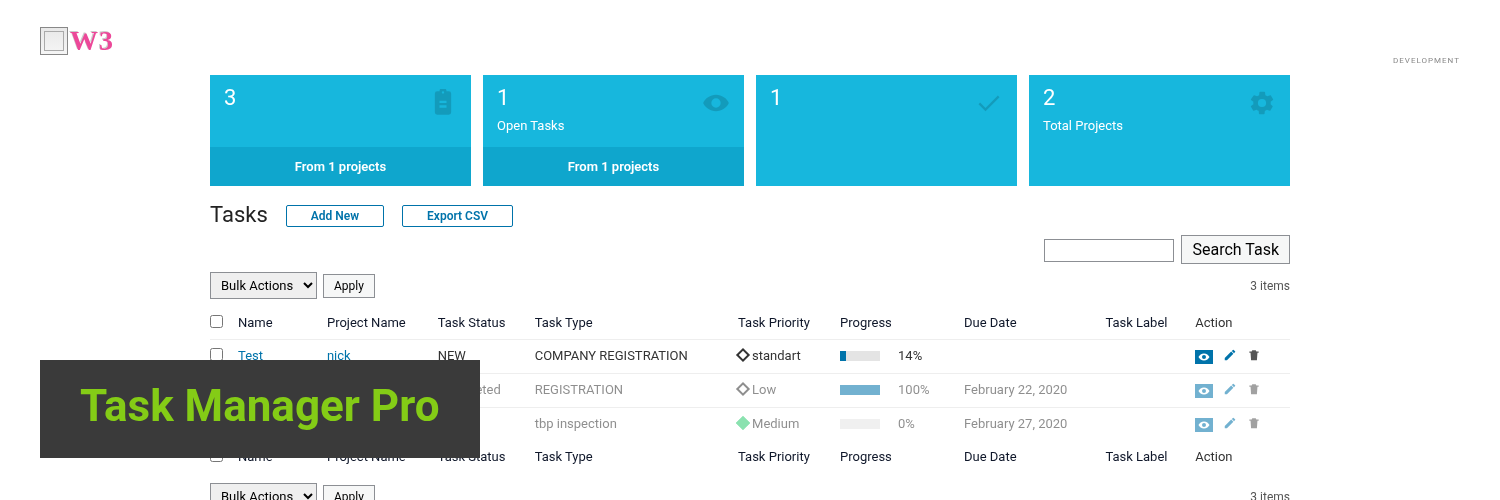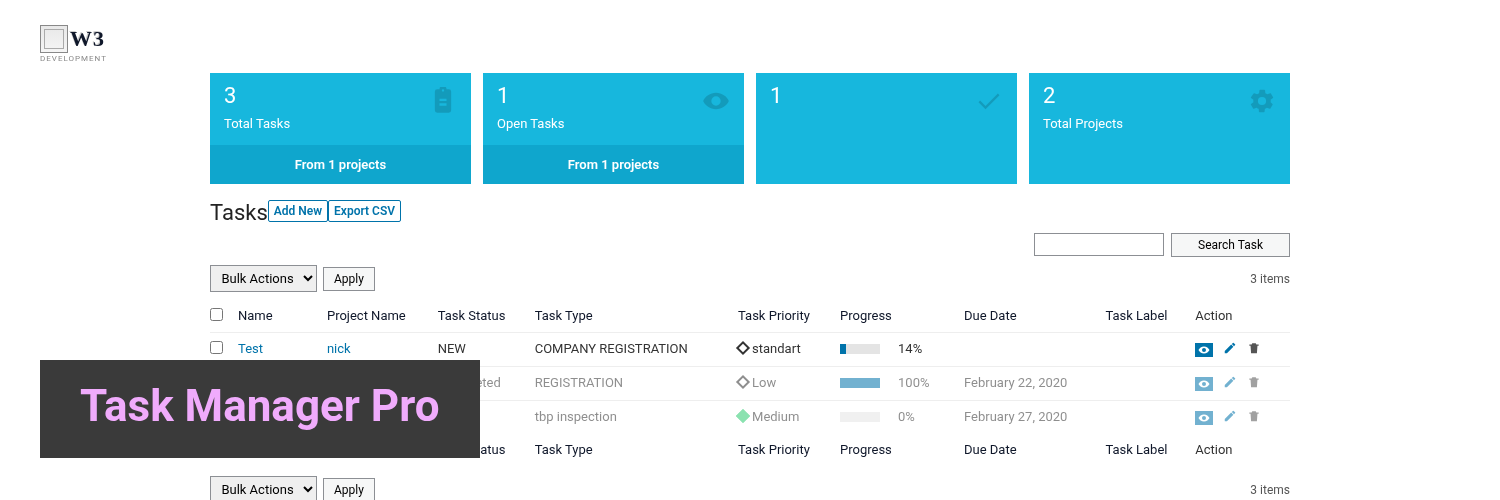--- a/index.html
+++ b/index.html
@@ -1,43 +1,43 @@
 <!DOCTYPE html>
 <html><head>
 <meta charset="utf-8">
 <style>
   * { box-sizing: border-box; margin: 0; padding: 0; font-family: -apple-system, BlinkMacSystemFont, "Segoe UI", Roboto, sans-serif; }
   body { background: #fff; font-size: 13px; color: #333; width: 1500px; }
   .logo { padding: 25px 40px 10px; }
   .logo-box { display: inline-flex; align-items: center; gap: 2px; }
   .logo-icon { width: 28px; height: 28px; border: 1px solid #888; background: linear-gradient(#e8e8e8,#f5f5f5); position: relative; }
   .logo-icon::before { content:''; position:absolute; inset:3px; border:1px solid #aaa; }
-  .logo-text { font-family: Georgia, serif; font-size: 22px; font-weight: bold; color: #0f172a; text-shadow: 1px 1px 0 #fff, -1px -1px 0 #ccc; letter-spacing: 1px; }
-  .logo-sub { font-size: 8px; color: #888; text-align: left; letter-spacing: 1px; margin-top: -2px; }
+  .logo-text { font-family: Georgia, serif; font-size: 28px; font-weight: bold; color: #ec4899; text-shadow: 1px 1px 0 #fff, -1px -1px 0 #ccc; letter-spacing: 1px; }
+  .logo-sub { font-size: 8px; color: #888; text-align: right; letter-spacing: 1px; margin-top: -2px; }
 
   .cards { display: flex; gap: 12px; padding: 0 210px 10px 210px; }
   .card { flex: 1; background: #17b7dd; color: #fff; display: flex; flex-direction: column; }
   .card-body { padding: 10px 14px 14px; position: relative; min-height: 72px; }
   .card-num { font-size: 22px; font-weight: 400; }
   .card-label { font-size: 13px; margin-top: 8px; }
   .card-icon { position: absolute; right: 14px; top: 14px; opacity: 0.25; }
   .card-icon svg { width: 28px; height: 28px; fill: #0a4a5a; }
   .card-footer { background: #0fa6cd; text-align: center; padding: 12px 0; font-size: 13px; font-weight: 600; }
   .card-footer .exit { display:inline-block; vertical-align:middle; margin-left:4px; }
 
-  .heading { padding: 6px 210px 6px 210px; display:flex; align-items:flex-start; gap:0; }
+  .heading { padding: 6px 210px 6px 210px; display:flex; align-items:flex-end; gap:18px; }
   .heading h1 { font-size: 22px; font-weight: 400; color: #222; }
-  .wp-btn { border: 1px solid #0073aa; color: #0073aa; background: #fff; font-size: 12px; padding: 3px 5px; border-radius: 2px; cursor: pointer; font-weight:600; }
+  .wp-btn { border: 1px solid #0073aa; color: #0073aa; background: #fff; font-size: 12px; padding: 3px 24px; border-radius: 2px; cursor: pointer; font-weight:600; }
 
   .search-row { padding: 2px 210px 6px 210px; text-align: right; }
   .search-row input { border:1px solid #8c8f94; padding:3px 6px; font-size:13px; width:130px; }
-  .search-row button { border:1px solid #8c8f94; background:#f6f7f7; padding:4px 26px; font-size:12px; cursor:pointer; margin-left:4px; }
+  .search-row button { border:1px solid #8c8f94; background:#f6f7f7; padding:4px 10px; font-size:16px; cursor:pointer; margin-left:4px; }
 
   .bulk-row { padding: 2px 210px 0 210px; display:flex; align-items:center; }
-  .bulk-row select { border:1px solid #8c8f94; padding:4px 6px; font-size:13px;text-align:center; }
+  .bulk-row select { border:1px solid #8c8f94; padding:4px 6px; font-size:13px; }
   .bulk-row button { border:1px solid #8c8f94; background:#f6f7f7; padding:4px 10px; font-size:12px; cursor:pointer; margin-left:6px; }
   .items-count { margin-left:auto; font-size:12px; color:#555; }
 
   .tbl { width: calc(100% - 420px); margin: 8px 210px 0 210px; border-collapse: collapse; font-size:13px; }
   .tbl th, .tbl td { text-align:left; padding:8px 10px 8px 0; vertical-align:top; }
   .tbl thead th, .tbl tfoot th { border:none; font-weight:400; color:#0f172a; cursor:pointer; }
   .tbl thead th.chk, .tbl tfoot th.chk { width:28px; }
   .tbl thead th.plain, .tbl tfoot th.plain { color:#333; cursor:default; }
   .tbl tbody tr { border-top:1px solid #eee; }
   .tbl tbody td.chk { width:28px; }
@@ -47,38 +47,37 @@
   .progress-bar span { display:block; height:100%; background:#0073aa; }
   .diamond { display:inline-block; width:10px; height:10px; transform:rotate(45deg); border:2px solid #333; margin-right:4px; }
   .diamond.green { border-color:#2ecc71; background:#2ecc71; }
   .actions { display:flex; gap:10px; align-items:center; }
   .act-view { width:18px; height:14px; background:#0073aa; display:inline-flex; align-items:center; justify-content:center; color:#fff; }
   .act-view svg { width:12px; height:12px; fill:#fff; }
   .act-edit svg { width:14px; height:14px; fill:#0073aa; }
   .act-del svg { width:14px; height:14px; fill:#555; }
   .dimmed { opacity:0.55; }
 
-  .overlay-title { position:absolute; left:40px; top:360px; background:#3a3a3a; color:#f0abfc; font-size:44px; font-weight:700; padding:20px 40px 26px; letter-spacing:0px; }
+  .overlay-title { position:absolute; left:40px; top:360px; background:#3a3a3a; color:#84cc16; font-size:44px; font-weight:700; padding:20px 40px 26px; letter-spacing:0px; }
 </style>
 </head>
 <body>
 
 <div class="logo">
   <div class="logo-box">
     <span class="logo-icon"></span>
     <span class="logo-text">W3</span>
   </div>
   <div class="logo-sub">DEVELOPMENT</div>
 </div>
 
 <div class="cards">
     <div class="card">
     <div class="card-body">
       <div class="card-num">3</div>
-      <div class="card-label">Total Tasks</div>
       <div class="card-icon"><svg viewBox="0 0 24 24">
             <path d="M17 2h-2a3 3 0 0 0-6 0H7a2 2 0 0 0-2 2v16a2 2 0 0 0 2 2h10a2 2 0 0 0 2-2V4a2 2 0 0 0-2-2zm-5 0a1 1 0 1 1-1 1 1 1 0 0 1 1-1zM9 14h6v2H9zm0-4h6v2H9z"></path>
           </svg></div>
     </div>
     <div class="card-footer">From 1 projects</div>
     </div>
     <div class="card">
     <div class="card-body">
       <div class="card-num">1</div>
       <div class="card-label">Open Tasks</div>

